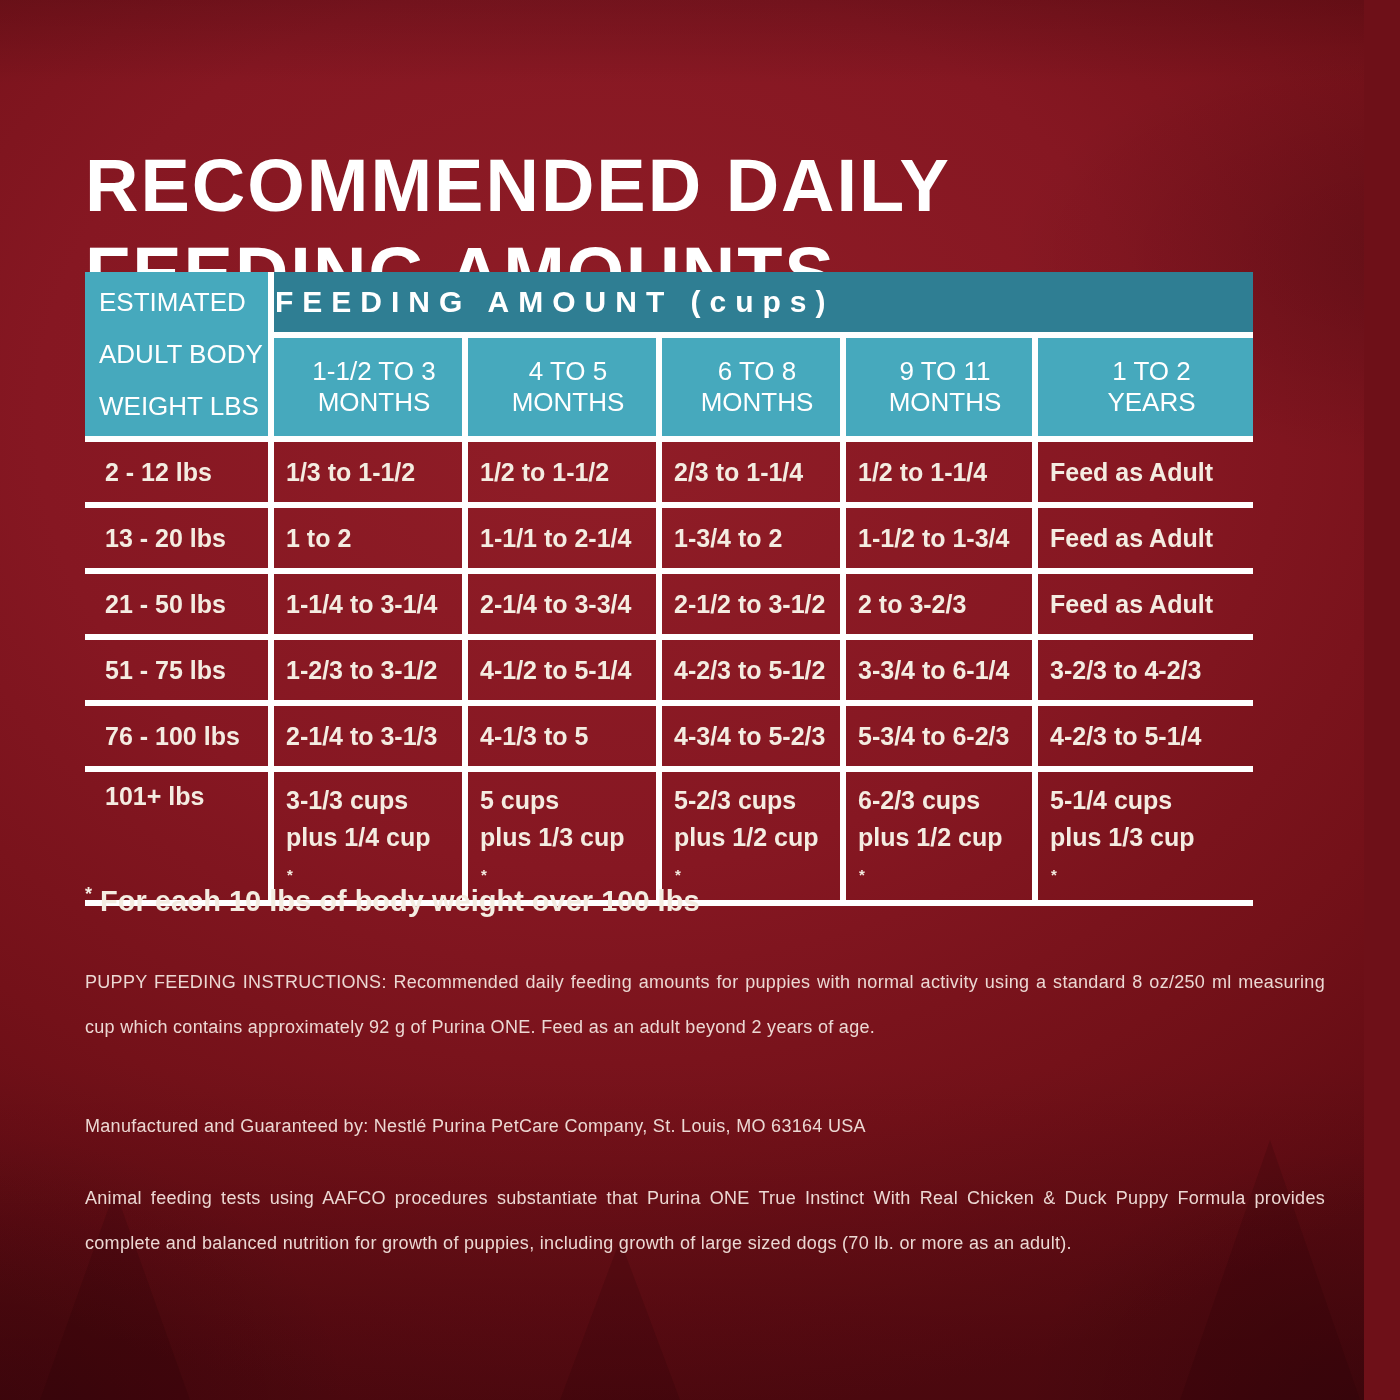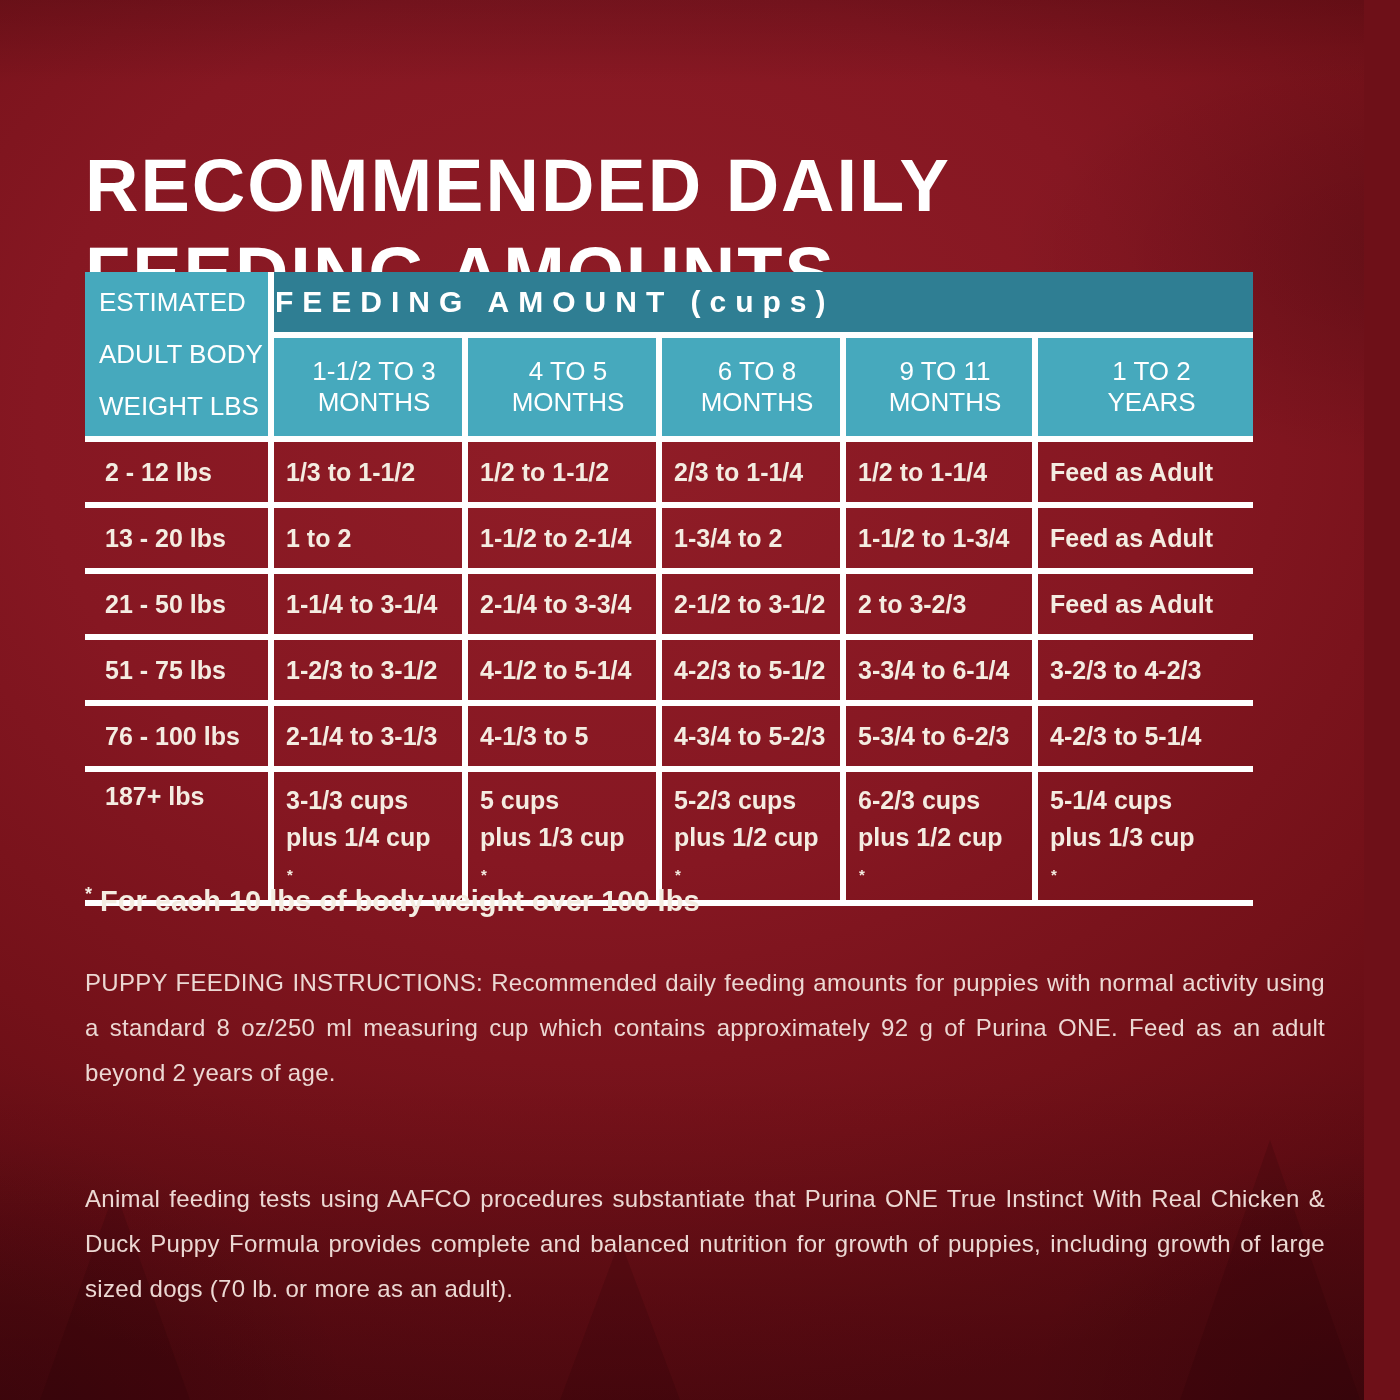--- a/index.html
+++ b/index.html
@@ -63,21 +63,21 @@
   .cl sup{margin-left:1px;}
 
   .footnote{
     position:absolute;left:85px;top:884px;
     color:#f4ece1;font-weight:bold;font-size:29px;
   }
   .footnote sup{font-size:18px;vertical-align:super;margin-right:8px;}
 
   .para{
     position:absolute;left:85px;width:1240px;margin:0;
-    color:#ecd8d3;font-size:24px;line-height:45px;letter-spacing:0.3px;
+    color:#ecd8d3;font-size:18px;line-height:45px;letter-spacing:0.3px;
     text-align:justify;
   }
   .p1{top:960px;}
   .p2{top:1104px;text-align:left;}
   .p3{top:1176px;}
 </style>
 </head>
 <body>
 
 <div class="page">
@@ -139,21 +139,21 @@
           <td class="w">2 - 12 lbs</td>
           <td>1/3 to 1-1/2</td>
           <td>1/2 to 1-1/2</td>
           <td>2/3 to 1-1/4</td>
           <td>1/2 to 1-1/4</td>
           <td>Feed as Adult</td>
         </tr>
         <tr class="datarow">
           <td class="w">13 - 20 lbs</td>
           <td>1 to 2</td>
-          <td>1-1/2 to 2-1/4</td>
+          <td>1-1/1 to 2-1/4</td>
           <td>1-3/4 to 2</td>
           <td>1-1/2 to 1-3/4</td>
           <td>Feed as Adult</td>
         </tr>
         <tr class="datarow">
           <td class="w">21 - 50 lbs</td>
           <td>1-1/4 to 3-1/4</td>
           <td>2-1/4 to 3-3/4</td>
           <td>2-1/2 to 3-1/2</td>
           <td>2 to 3-2/3</td>
@@ -170,21 +170,21 @@
         <tr class="datarow">
           <td class="w">76 - 100 lbs</td>
           <td>2-1/4 to 3-1/3</td>
           <td>4-1/3 to 5</td>
           <td>4-3/4 to 5-2/3</td>
           <td>5-3/4 to 6-2/3</td>
           <td>4-2/3 to 5-1/4</td>
         </tr>
 
         <tr class="datarow lastrow">
-          <td class="w">187+ lbs</td>
+          <td class="w">101+ lbs</td>
           <td>
             <span>3-1/3 cups</span>
             <span class="cl"><span>plus 1/4 cup</span><sup>*</sup></span>
           </td>
           <td>
             <span>5 cups</span>
             <span class="cl"><span>plus 1/3 cup</span><sup>*</sup></span>
           </td>
           <td>
             <span>5-2/3 cups</span>
@@ -201,14 +201,15 @@
         </tr>
       </tbody>
     </table>
   </div>
 
   <div class="footnote">
     <sup>*</sup><span>For each 10 lbs of body weight over 100 lbs</span>
   </div>
 
   <p class="para p1">PUPPY FEEDING INSTRUCTIONS: Recommended daily feeding amounts for puppies with normal activity using a standard 8 oz/250 ml measuring cup which contains approximately 92 g of Purina ONE. Feed as an adult beyond 2 years of age.</p>
+  <p class="para p2">Manufactured and Guaranteed by: Nestlé Purina PetCare Company, St. Louis, MO 63164 USA</p>
   <p class="para p3">Animal feeding tests using AAFCO procedures substantiate that Purina ONE True Instinct With Real Chicken &amp; Duck Puppy Formula provides complete and balanced nutrition for growth of puppies, including growth of large sized dogs (70 lb. or more as an adult).</p>
 </div>
 
 </body></html>

